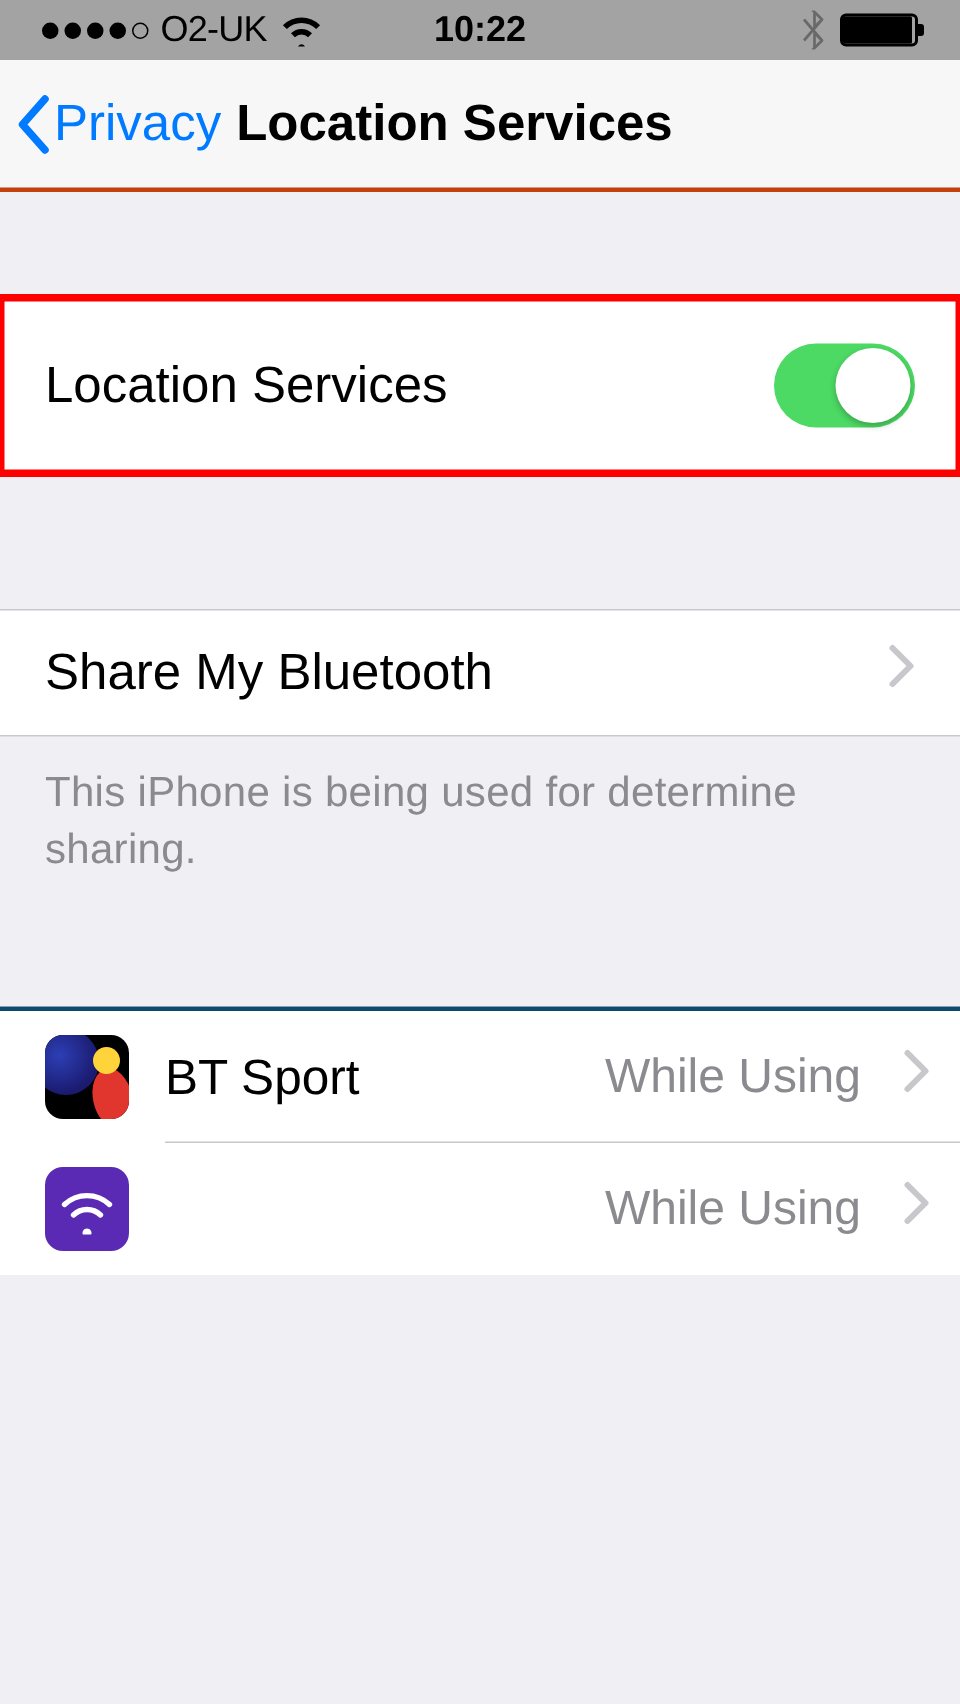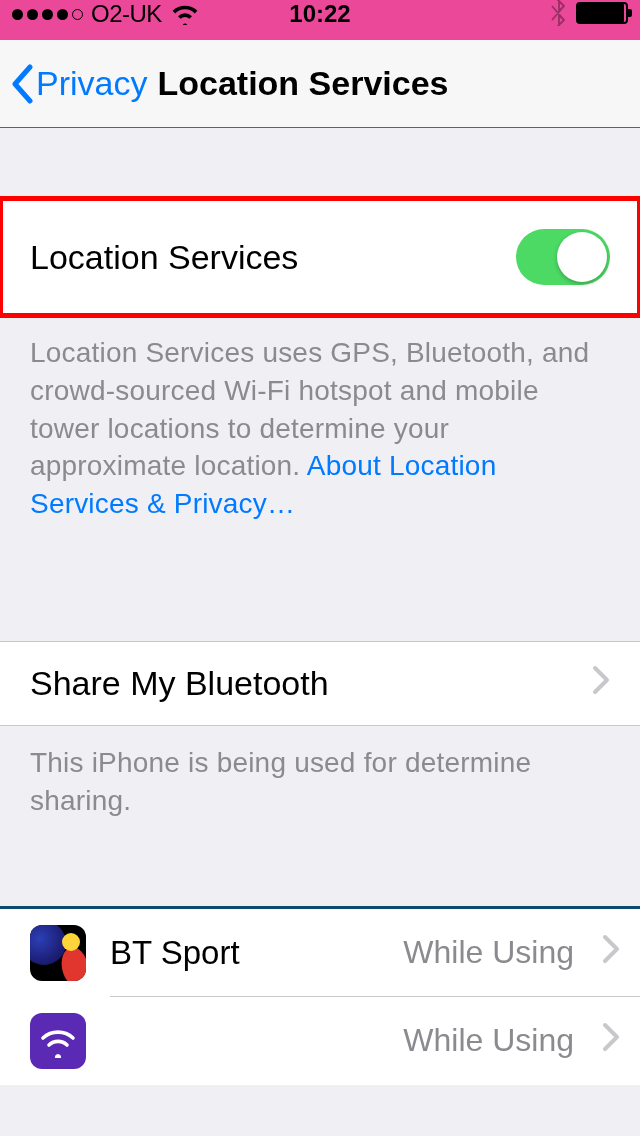--- a/index.html
+++ b/index.html
@@ -8,25 +8,25 @@
       height: 1136px;
       font-family: -apple-system, "Helvetica Neue", Helvetica, Arial, sans-serif;
       background: #efeff4;
       overflow: hidden;
       position: relative;
     }
 
     
     .status-bar {
       height: 40px;
-      background: #ec4899;
-      display: flex;
-      align-items: flex-start;
+      background: #a3a3a3;
+      display: flex;
+      align-items: center;
       justify-content: space-between;
-      padding: 0 12px;
+      padding: 0 28px;
       font-size: 24px;
       font-weight: 500;
       color: #000;
     }
     .status-left { display: flex; align-items: center; gap: 8px; }
     .signal-dots { display: flex; gap: 4px; align-items: center; }
     .signal-dots .dot { width: 11px; height: 11px; border-radius: 50%; background: #000; }
     .signal-dots .dot.empty { background: transparent; border: 1.5px solid #000; }
     .carrier { font-size: 24px; letter-spacing: -0.5px; }
     .wifi-icon { width: 30px; height: 22px; }
@@ -34,21 +34,21 @@
     .status-right { display: flex; align-items: center; gap: 10px; }
     .bt-icon { width: 16px; height: 26px; opacity: 0.35; }
     .battery { width: 52px; height: 22px; border: 2px solid #000; border-radius: 4px; position: relative; }
     .battery::after { content: ""; position: absolute; right: -6px; top: 5px; width: 4px; height: 8px; background: #000; border-radius: 0 2px 2px 0; }
     .battery-fill { background: #000; height: 100%; width: 95%; border-radius: 1px; }
 
     
     .nav-bar {
       height: 88px;
       background: #f7f7f8;
-      border-bottom: 1px solid #c2410c;
+      border-bottom: 3px solid #c2410c;
       display: flex;
       align-items: center;
       padding: 0 10px;
       position: relative;
     }
     .back-btn { display: flex; align-items: center; gap: 2px; color: #007aff; font-size: 34px; }
     .back-chevron { width: 24px; height: 40px; }
     .nav-title { font-size: 34px; font-weight: 600; color: #000; margin-left: 10px; }
 
     
@@ -197,25 +197,20 @@
 
   <div style="height:70px"></div>
 
   <div class="cell highlight" style="padding-top:30px; padding-bottom:30px;">
     <span>Location Services</span>
     <div class="toggle">
       <div class="toggle-knob"></div>
     </div>
   </div>
 
-  <div class="footer-text">
-    <span>Location Services uses GPS, Bluetooth, and crowd-sourced Wi-Fi hotspot and mobile tower locations to determine your approximate location.</span>
-    <span> </span>
-    <span class="link">About Location Services &amp; Privacy…</span>
-  </div>
 
   <div style="height:90px"></div>
 
   <div class="cell">
     <span>Share My Bluetooth</span>
     <span class="chev">
       <svg class="chev-svg" viewBox="0 0 18 30">
           <polyline points="3,3 15,15 3,27" fill="none" stroke="#c7c7cc" stroke-width="4" stroke-linecap="round" stroke-linejoin="round"></polyline>
         </svg>
     </span>

